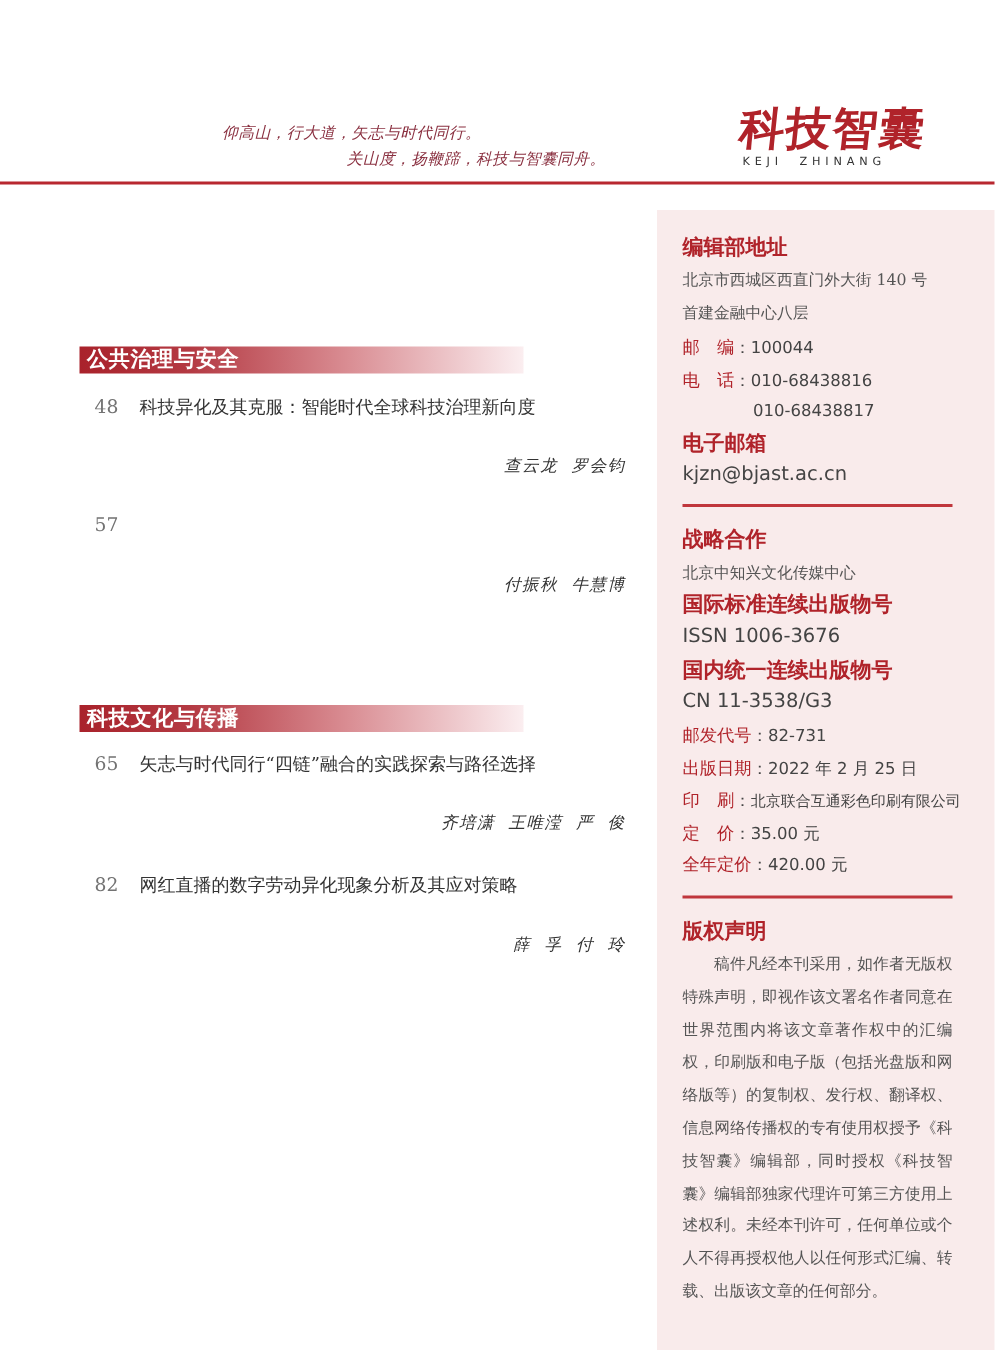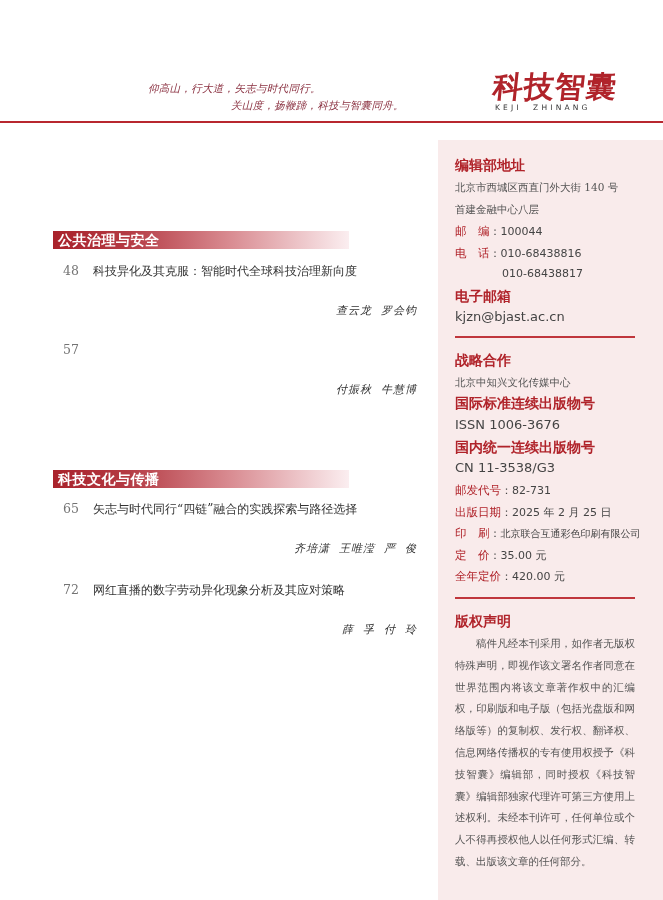--- a/index.html
+++ b/index.html
@@ -69,21 +69,21 @@
   <span>科技文化与传播</span>
 </div>
 
 <div class="article" style="top:501px; height:60px">
   <span class="art-page">65</span>
   <span class="art-title">矢志与时代同行“四链”融合的实践探索与路径选择</span>
   <span class="art-authors" style="top:40px">齐培潇  王唯滢  严  俊</span>
 </div>
 
 <div class="article" style="top:582px; height:60px">
-  <span class="art-page">72</span>
+  <span class="art-page">82</span>
   <span class="art-title">网红直播的数字劳动异化现象分析及其应对策略</span>
   <span class="art-authors" style="top:40px">薛  孚  付  玲</span>
 </div>
 
 <div class="sidebar"></div>
 
 <div class="sb sb-head" style="top:158px">编辑部地址</div>
 <div class="sb sb-text" style="top:180px">北京市西城区西直门外大街 140 号</div>
 <div class="sb sb-text" style="top:202px">首建金融中心八层</div>
 <div class="sb" style="top:224px">
@@ -102,21 +102,21 @@
 <div class="sb sb-text" style="top:375px">北京中知兴文化传媒中心</div>
 <div class="sb sb-head" style="top:396px">国际标准连续出版物号</div>
 <div class="sb sb-sans" style="top:418px">ISSN 1006-3676</div>
 <div class="sb sb-head" style="top:440px">国内统一连续出版物号</div>
 <div class="sb sb-sans" style="top:461px">CN 11-3538/G3</div>
 
 <div class="sb" style="top:483px">
   <span class="sb-label">邮发代号</span><span class="sb-val">：</span><span class="sb-val">82-731</span>
 </div>
 <div class="sb" style="top:505px">
-  <span class="sb-label">出版日期</span><span class="sb-val">：</span><span class="sb-val">2025 年 2 月 25 日</span>
+  <span class="sb-label">出版日期</span><span class="sb-val">：</span><span class="sb-val">2022 年 2 月 25 日</span>
 </div>
 <div class="sb" style="top:526px">
   <span class="sb-label">印　刷</span><span class="sb-val">：</span><span class="sb-val serif">北京联合互通彩色印刷有限公司</span>
 </div>
 <div class="sb" style="top:548px">
   <span class="sb-label">定　价</span><span class="sb-val">：</span><span class="sb-val">35.00 元</span>
 </div>
 <div class="sb" style="top:569px">
   <span class="sb-label">全年定价</span><span class="sb-val">：</span><span class="sb-val">420.00 元</span>
 </div>

